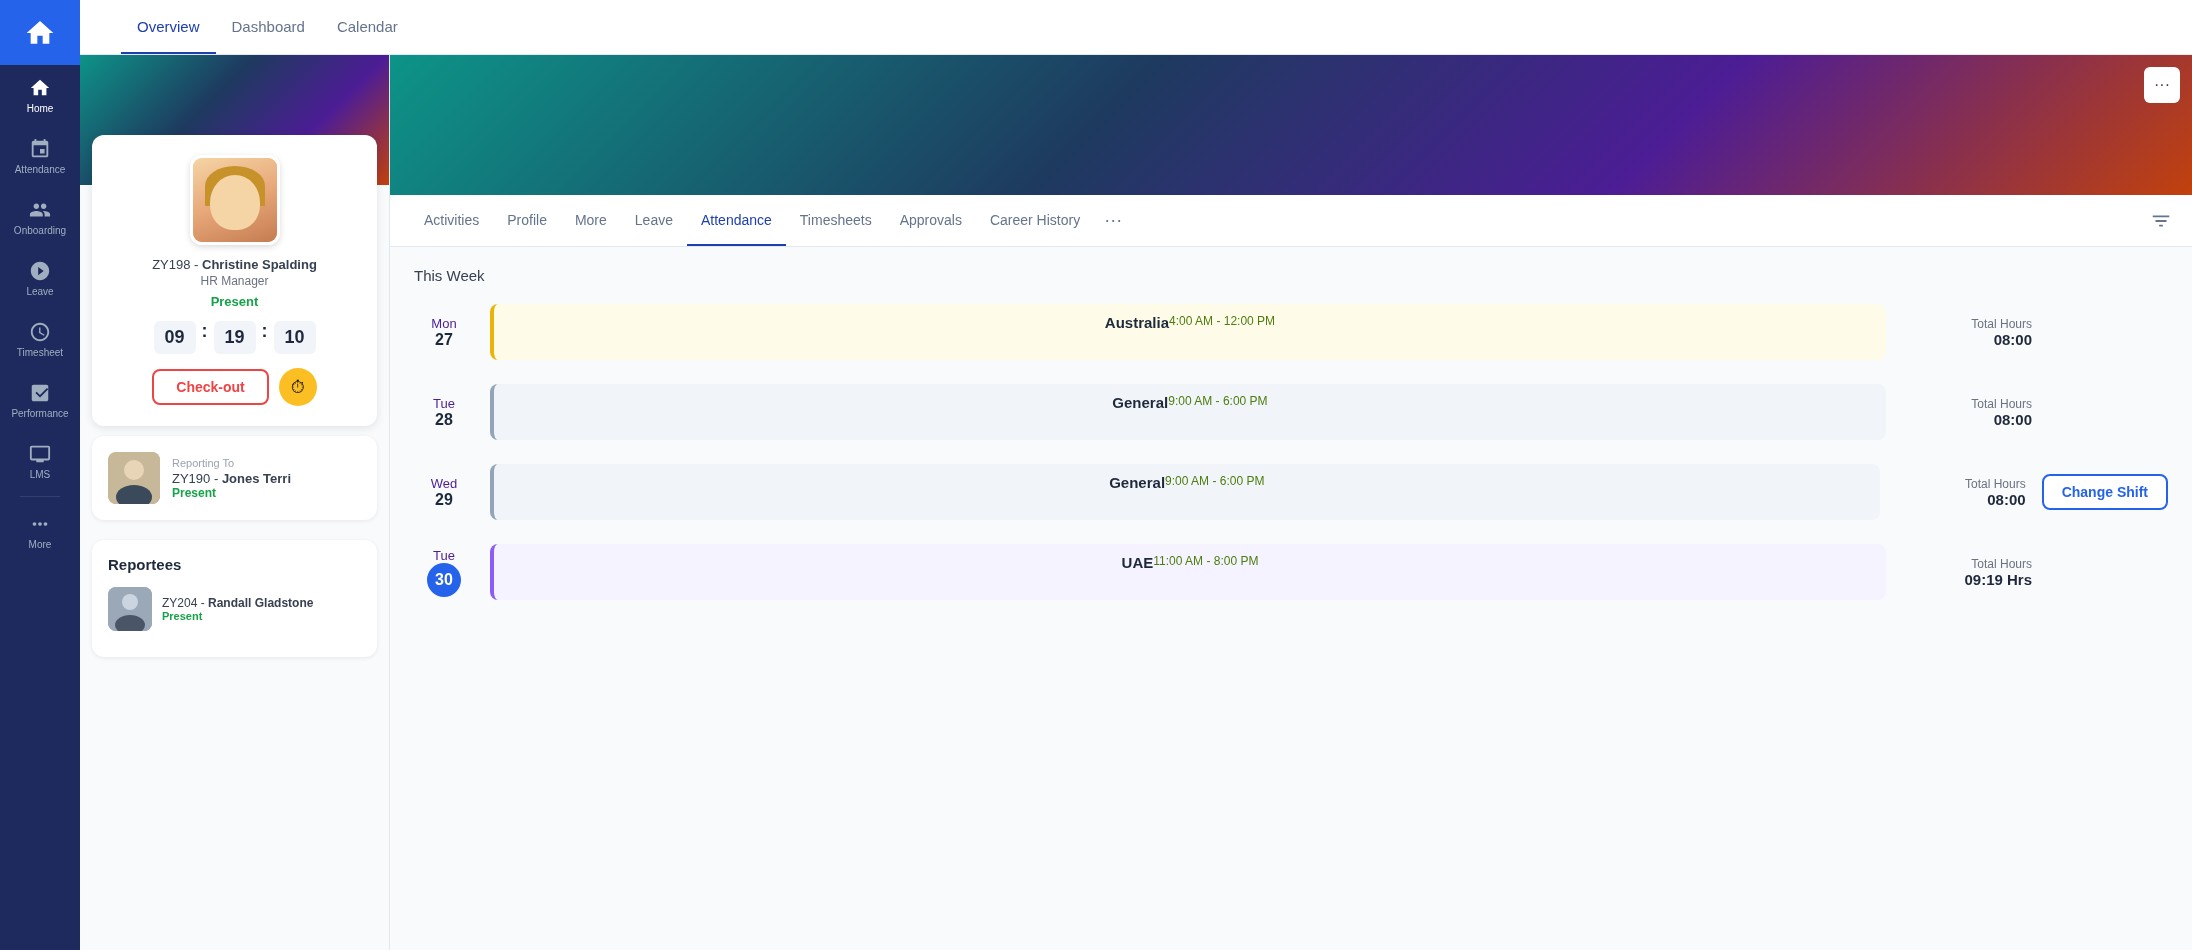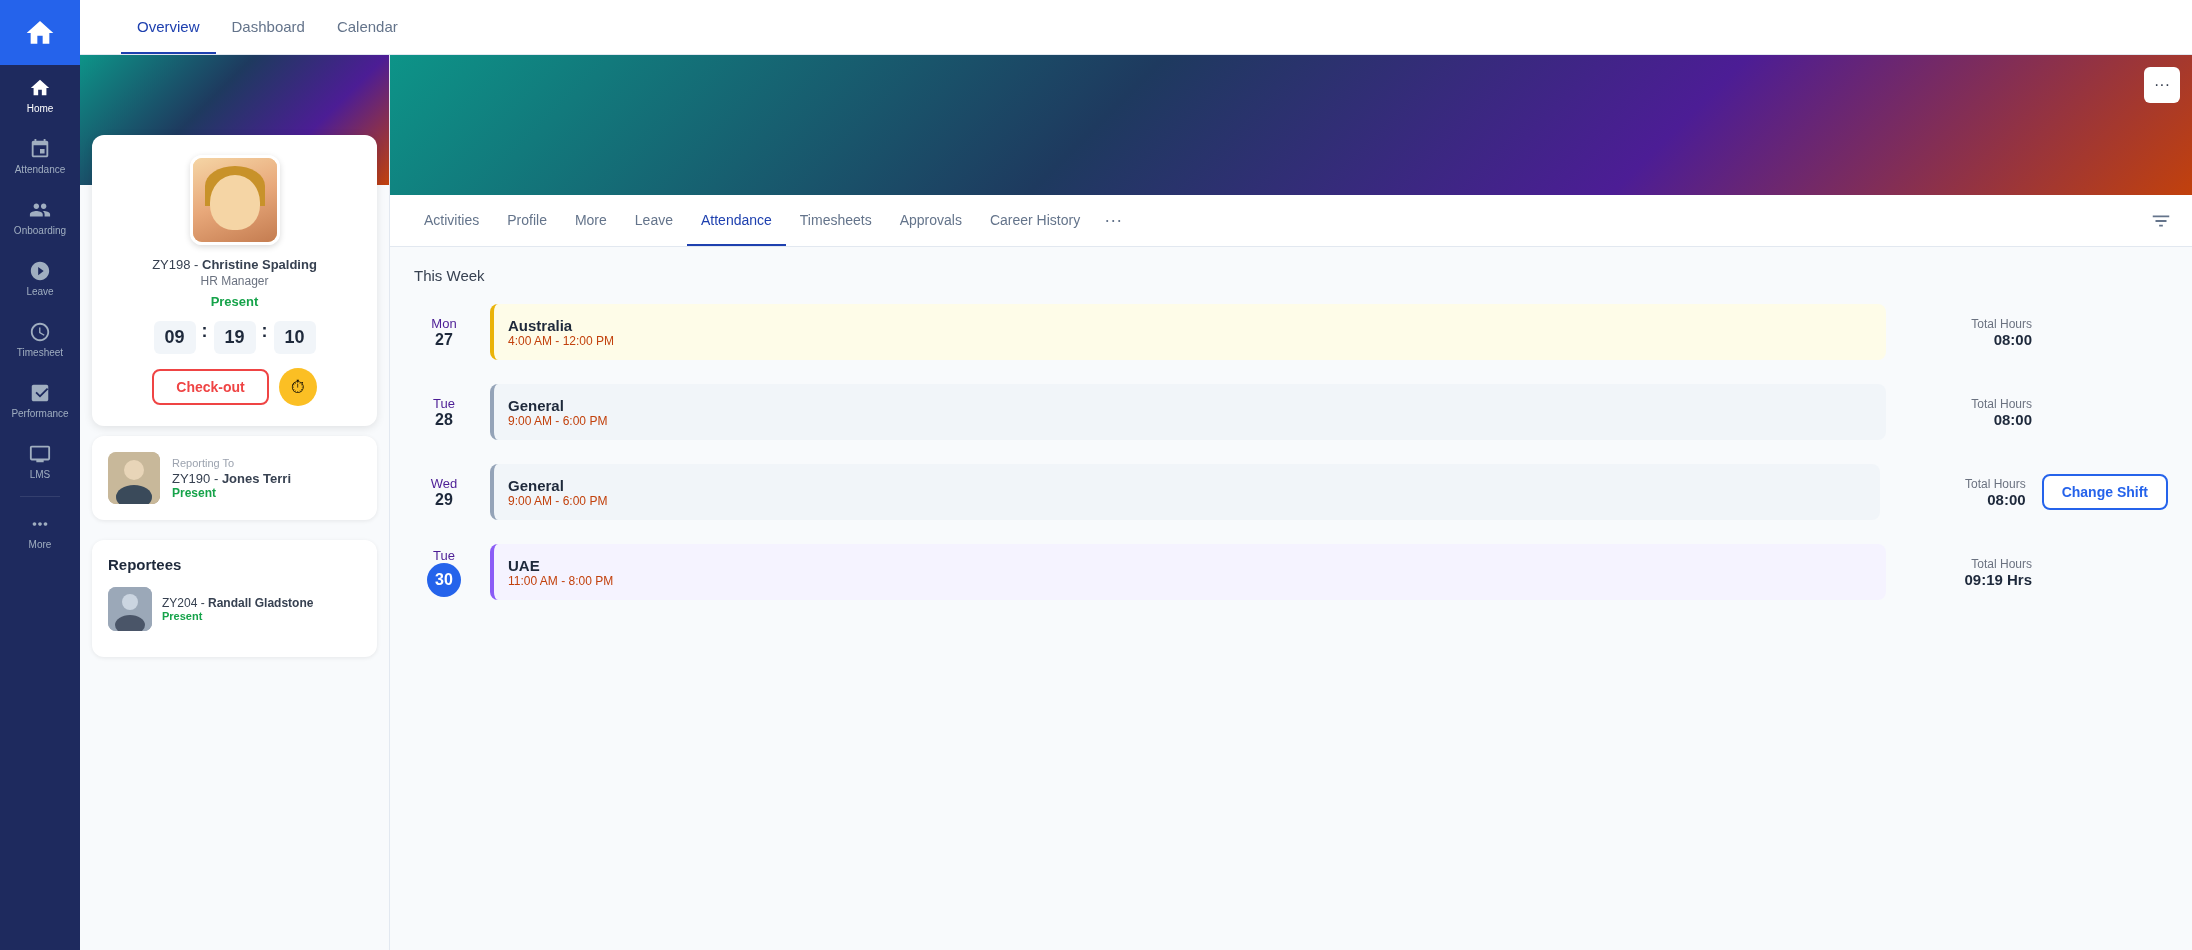--- a/index.html
+++ b/index.html
@@ -403,29 +403,29 @@
       justify-content: center;
       margin: 0 auto;
       font-size: 16px;
     }
     .shift-bar {
       flex: 1;
       border-radius: 8px;
       padding: 10px 14px;
       min-height: 56px;
       display: flex;
-      flex-direction: column;
+      flex-direction: row;
       justify-content: center;
       border-left: 4px solid transparent;
     }
     .shift-bar.yellow { background: #fefce8; border-left-color: #eab308; }
     .shift-bar.gray { background: #f1f5f9; border-left-color: #94a3b8; }
     .shift-bar.purple { background: #f5f3ff; border-left-color: #8b5cf6; }
     .shift-name { font-size: 15px; font-weight: 600; color: #1e293b; }
-    .shift-time { font-size: 12px; color: #c2410c; }
+    .shift-time { font-size: 12px; color: #4d7c0f; }
     .hours-info {
       width: 130px;
       flex-shrink: 0;
       text-align: right;
     }
     .hours-label { font-size: 12px; color: #6b7280; }
     .hours-value { font-size: 15px; font-weight: 600; color: #1e293b; }
     .change-shift-btn {
       border: 2px solid #2563eb;
       color: #2563eb;

